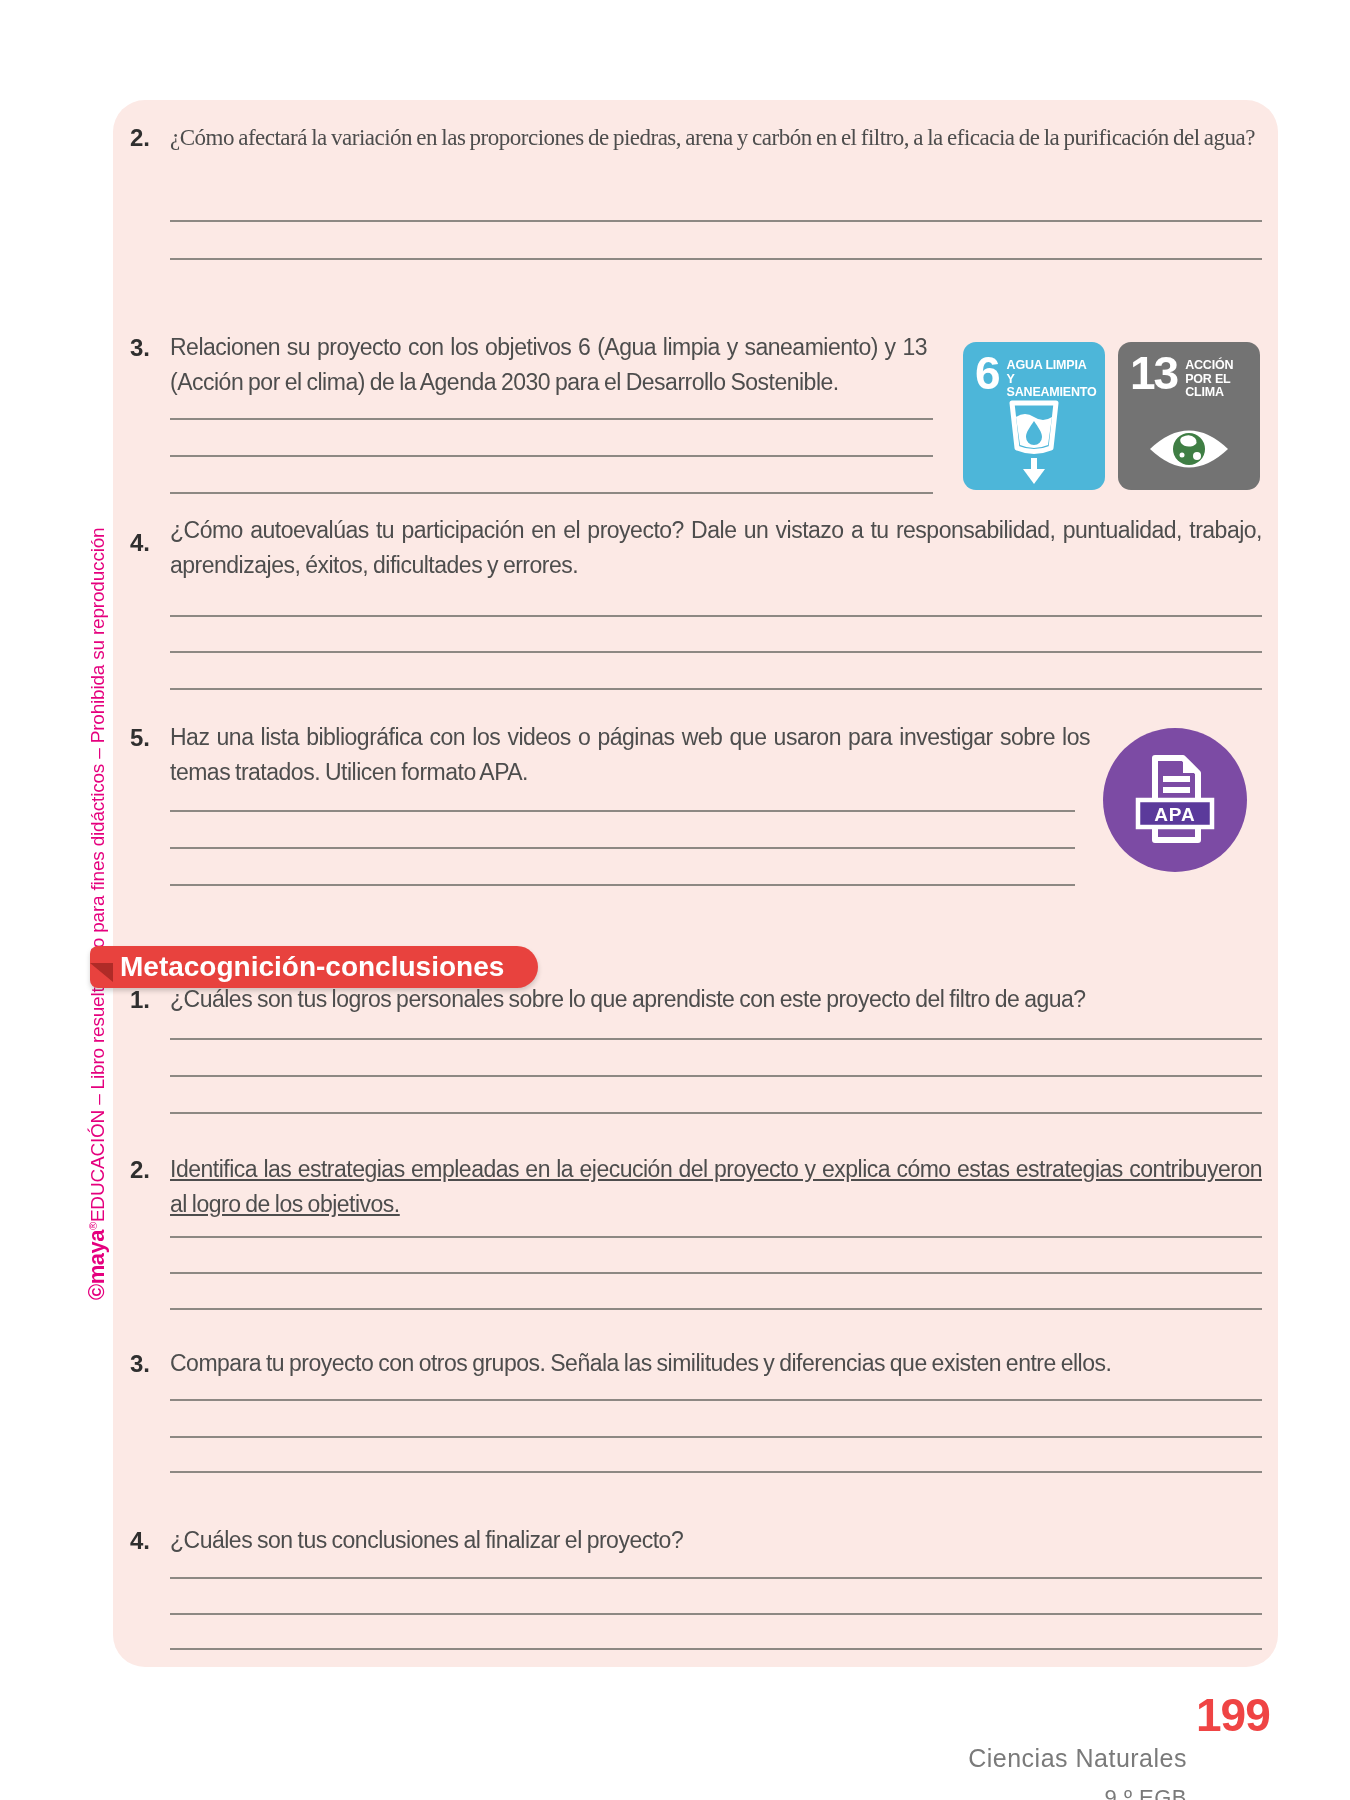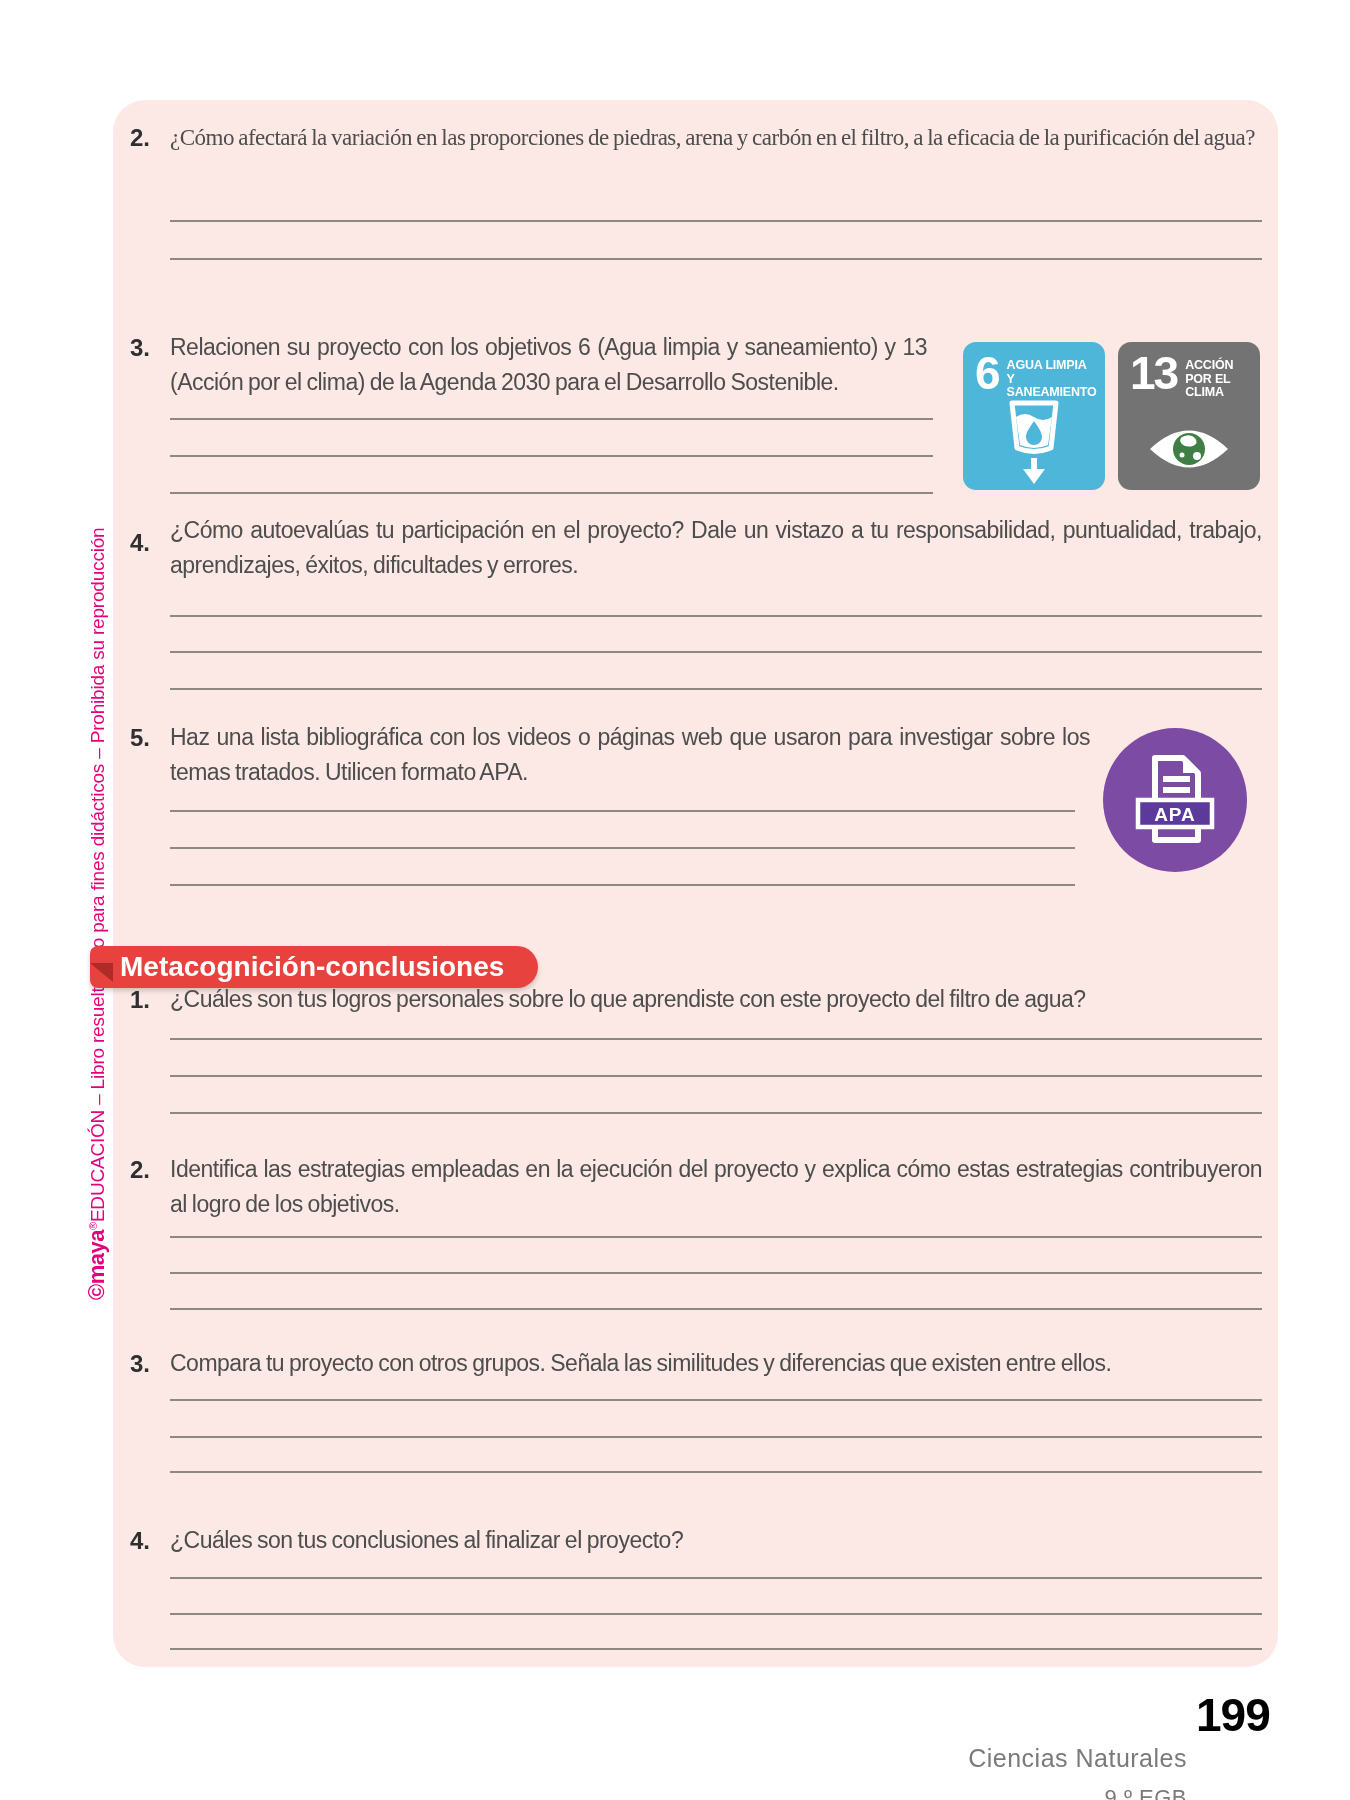--- a/index.html
+++ b/index.html
@@ -69,21 +69,21 @@
 
   
   .footer-labels {
     position:absolute; right:163px; top:1698px; text-align:right; color:#7a7a7a;
     line-height:1.2;
   }
   .footer-subject { font-size:25px; letter-spacing:0.5px;margin-top:45px; }
   .footer-grade { font-size:22px; letter-spacing:0.5px;margin-top:12px; }
   .footer-page {
     position:absolute; left:1196px; top:1688px; font-size:46px; font-weight:bold;
-    color:#000000; letter-spacing:-1px;
+    color:#ef4444; letter-spacing:-1px;
   }
 </style>
 </head>
 <body>
 
 <div class="page">
 
   <div class="sidebar">
     <span class="logo">©maya</span><span class="reg">®</span><span>EDUCACIÓN – Libro resuelto solo para fines didácticos – Prohibida su reproducción</span>
   </div>
@@ -173,21 +173,21 @@
     <div class="q-block">
       <div class="q-num" style="left:17px; top:882px;">1.</div>
       <div class="q-text" style="left:57px; top:882px; width:1092px; text-align:left;">¿Cuáles son tus logros personales sobre lo que aprendiste con este proyecto del filtro de agua?</div>
       <div class="answer-line" style="left:57px; top:938px; width:1092px;"></div>
       <div class="answer-line" style="left:57px; top:975px; width:1092px;"></div>
       <div class="answer-line" style="left:57px; top:1012px; width:1092px;"></div>
     </div>
 
     <div class="q-block">
       <div class="q-num" style="left:17px; top:1052px;">2.</div>
-      <div class="q-text" style="left:57px; top:1052px; width:1092px;">Identifica las estrategias empleadas en la ejecución del proyecto y explica cómo estas estrategias contribuyeron al logro de los objetivos.</div>
+      <div class="q-text" style="left:57px; top:1052px; width:1092px;text-decoration:underline;">Identifica las estrategias empleadas en la ejecución del proyecto y explica cómo estas estrategias contribuyeron al logro de los objetivos.</div>
       <div class="answer-line" style="left:57px; top:1136px; width:1092px;"></div>
       <div class="answer-line" style="left:57px; top:1172px; width:1092px;"></div>
       <div class="answer-line" style="left:57px; top:1208px; width:1092px;"></div>
     </div>
 
     <div class="q-block">
       <div class="q-num" style="left:17px; top:1246px;">3.</div>
       <div class="q-text" style="left:57px; top:1246px; width:1092px; text-align:left;">Compara tu proyecto con otros grupos. Señala las similitudes y diferencias que existen entre ellos.</div>
       <div class="answer-line" style="left:57px; top:1299px; width:1092px;"></div>
       <div class="answer-line" style="left:57px; top:1336px; width:1092px;"></div>

